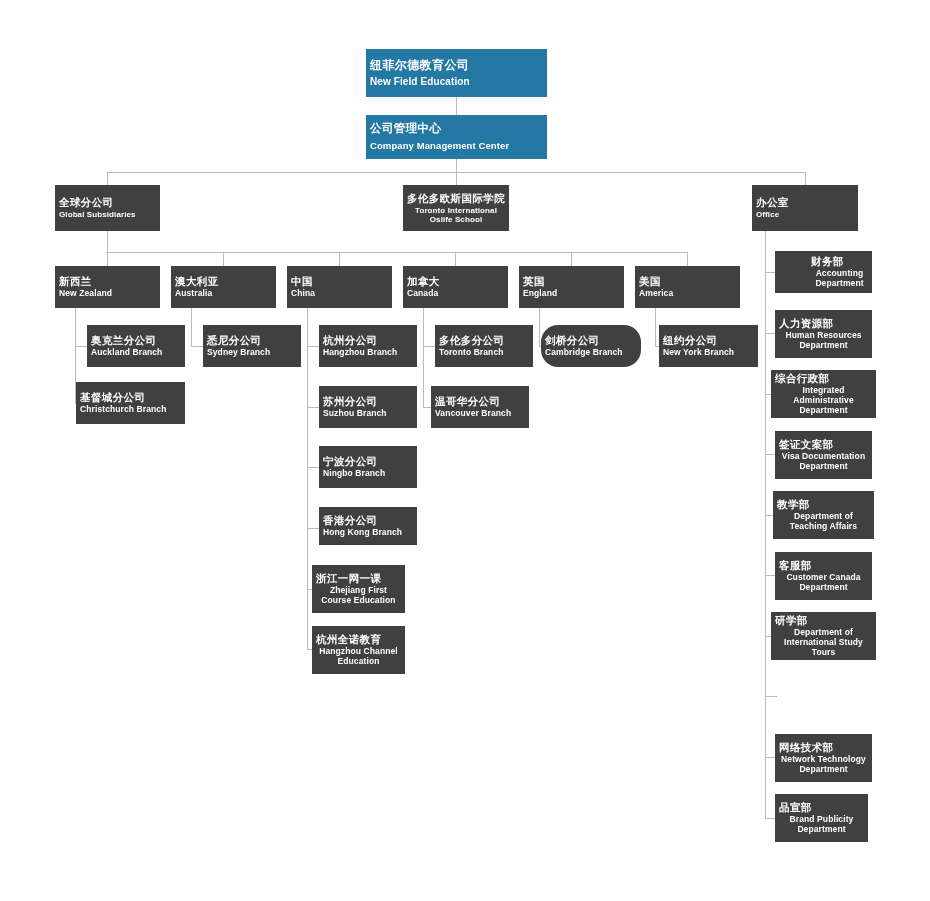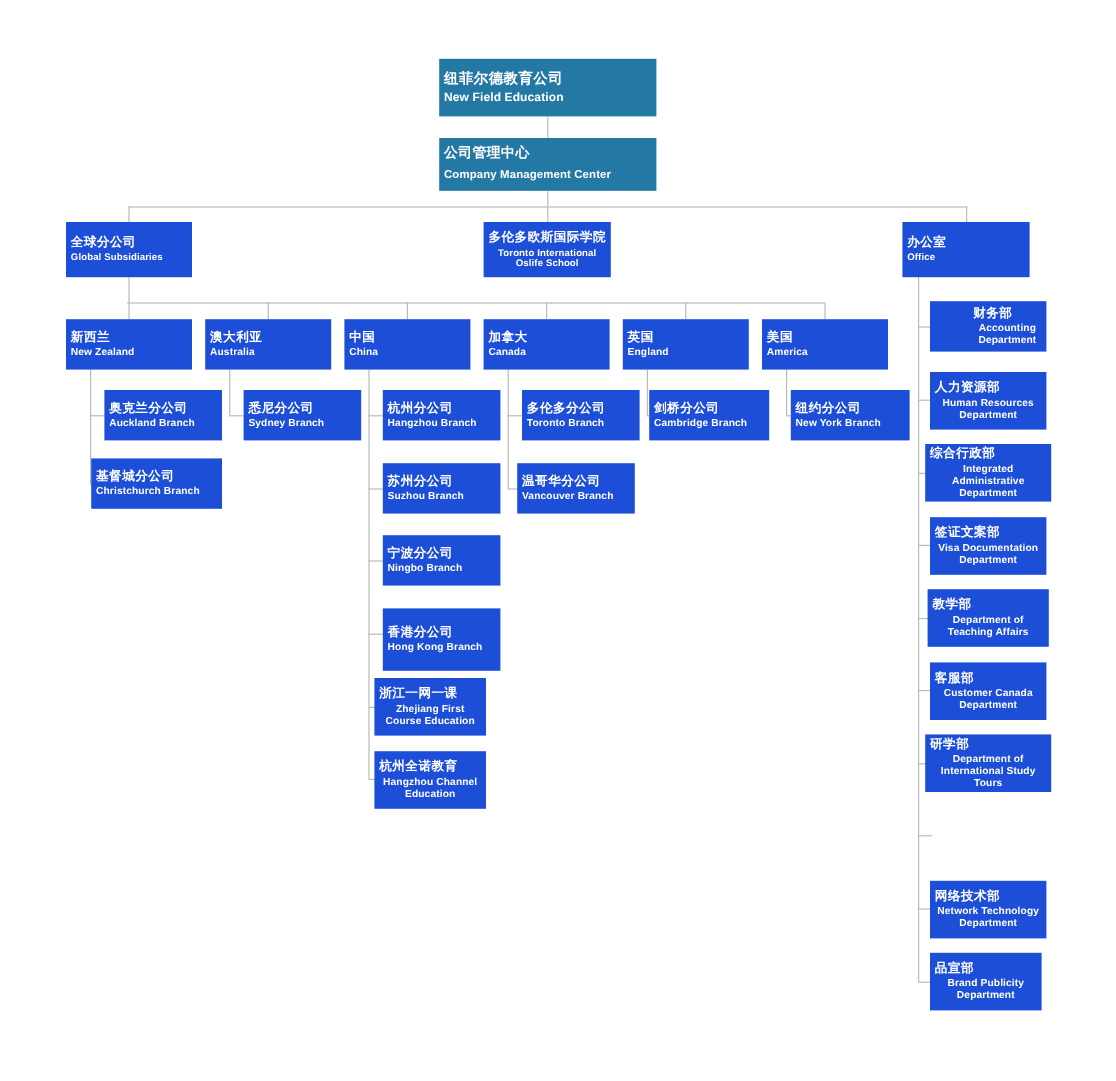--- a/index.html
+++ b/index.html
@@ -44,21 +44,21 @@
     font-weight: bold;
     letter-spacing: 0.1px;
   }
   .node.root .zh   { font-size: 12px; margin-bottom: 3px; }
   .node.root .en   { font-size: 10px; }
   .node.center .zh { font-size: 11.5px; margin-bottom: 6px; }
   .node.center .en { font-size: 9.5px; }
   .node.lvl2 .zh   { font-size: 10.5px; }
   .node.lvl2 .en   { font-size: 8px; }
   .node.blue { background: #2478a4; }
-  .node.gray { background: #1d4ed8; }
+  .node.gray { background: #404040; }
 
   .line {
     position: absolute;
     background: #b9babc;
     z-index: 1;
   }
   .line.v { width: 1px; }
   .line.h { height: 1px; }
 </style>
 </head>
@@ -189,21 +189,21 @@
     <span class="en">Hangzhou Branch</span>
   </div>
   <div class="node gray" style="left:319px; top:386px; width:98px; height:42px;">
     <span class="zh">苏州分公司</span>
     <span class="en">Suzhou Branch</span>
   </div>
   <div class="node gray" style="left:319px; top:446px; width:98px; height:42px;">
     <span class="zh">宁波分公司</span>
     <span class="en">Ningbo Branch</span>
   </div>
-  <div class="node gray" style="left:319px; top:507px; width:98px; height:52px;">
+  <div class="node gray" style="left:319px; top:507px; width:98px; height:38px;">
     <span class="zh">香港分公司</span>
     <span class="en">Hong Kong Branch</span>
   </div>
   <div class="node gray" style="left:312px; top:565px; width:93px; height:48px;">
     <span class="zh">浙江一网一课</span>
     <span class="en">Zhejiang First Course Education</span>
   </div>
   <div class="node gray" style="left:312px; top:626px; width:93px; height:48px;">
     <span class="zh">杭州全诺教育</span>
     <span class="en">Hangzhou Channel Education</span>
@@ -211,21 +211,21 @@
 
   <div class="node gray" style="left:435px; top:325px; width:98px; height:42px;">
     <span class="zh">多伦多分公司</span>
     <span class="en">Toronto Branch</span>
   </div>
   <div class="node gray" style="left:431px; top:386px; width:98px; height:42px;">
     <span class="zh">温哥华分公司</span>
     <span class="en">Vancouver Branch</span>
   </div>
 
-  <div class="node gray" style="left:541px; top:325px; width:100px; height:42px;">
+  <div class="node gray" style="left:541px; top:325px; width:100px; height:42px;border-radius:17px;">
     <span class="zh">剑桥分公司</span>
     <span class="en">Cambridge Branch</span>
   </div>
 
   <div class="node gray" style="left:659px; top:325px; width:99px; height:42px;">
     <span class="zh">纽约分公司</span>
     <span class="en">New York Branch</span>
   </div>
 
   <div class="node gray" style="left:775px; top:251px; width:97px; height:42px;padding-left:36px;">

